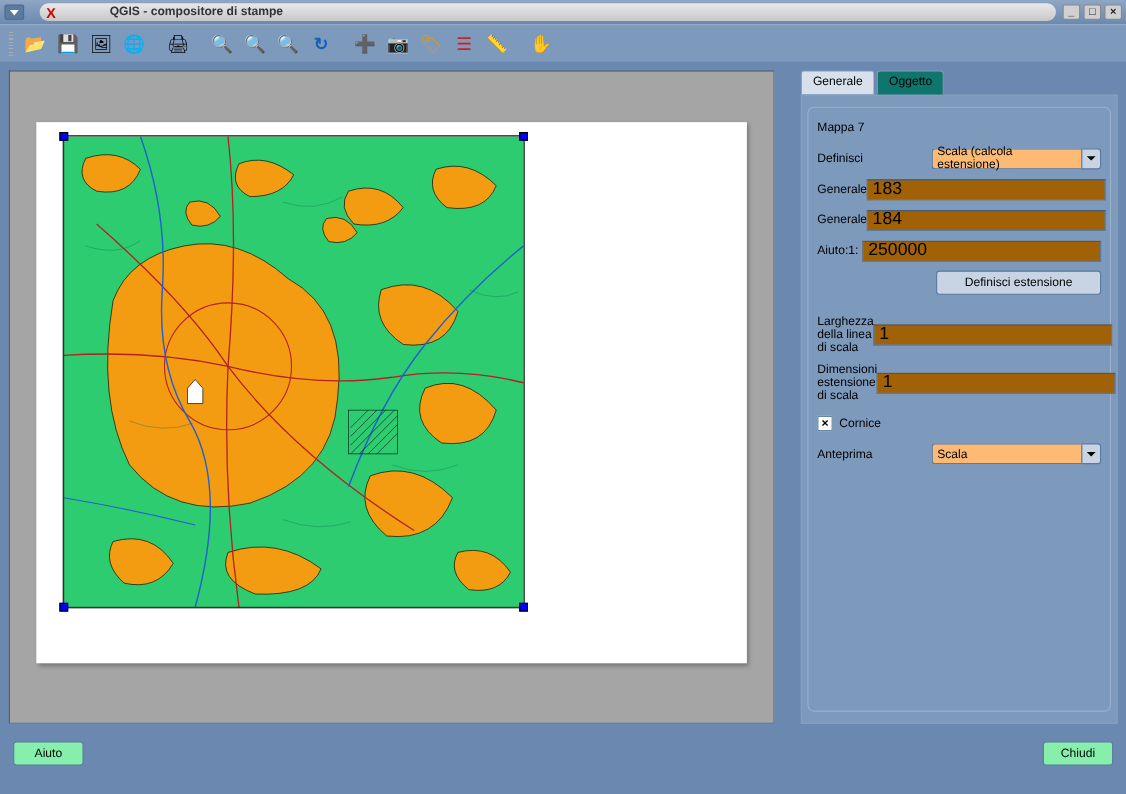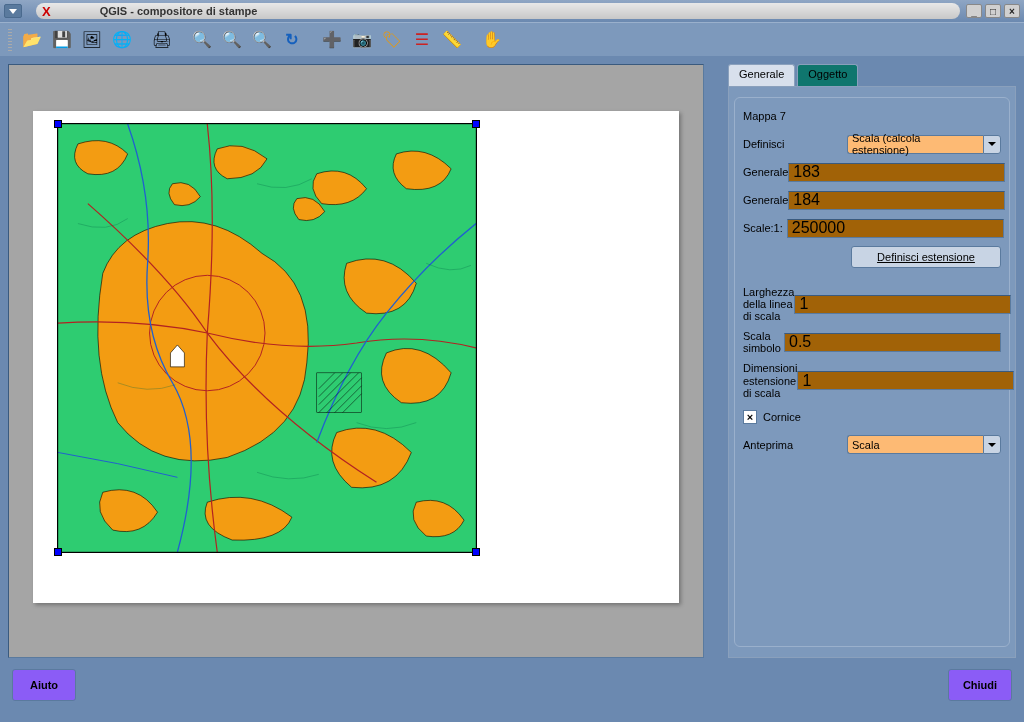--- a/index.html
+++ b/index.html
@@ -40,25 +40,25 @@
 .group-title { color: #000; margin-bottom: 12px; display: block; }
 .form-row { display: flex; align-items: center; margin-bottom: 8px; min-height: 20px; }
 .form-label { width: 104px; color: #000; line-height: 1.1; }
 .form-label.wide { width: 120px; }
 .form-prefix { width: 14px; text-align: right; margin-right: 4px; color: #000; }
 .form-input { flex: 1; height: 19px; background: #a16207; border: 1px solid #5a7a9e; border-top-color: #3a5a7e; padding: 0 4px; font-size: 16px; }
 .form-select { flex: 1; display: flex; height: 19px; }
 .form-select-text { flex: 1; background: #fdba74; border: 1px solid #5a7a9e; border-right: none; padding: 0 4px; display: flex; align-items: center; border-radius: 3px 0 0 3px; }
 .form-select-arrow { width: 18px; background: #c8d4e4; border: 1px solid #5a7a9e; display: flex; align-items: center; justify-content: center; border-radius: 0 3px 3px 0; }
 .form-select-arrow::after { content: ""; border-left: 4px solid transparent; border-right: 4px solid transparent; border-top: 4px solid #000; }
-.btn-wide { width: 150px; height: 22px; background: #c8d4e4; border: 1px solid #5a7a9e; border-radius: 3px; display: flex; align-items: center; justify-content: center; cursor: pointer; margin-left: auto; text-decoration: underline; }
+.btn-wide { width: 150px; height: 22px; background: #c8d4e4; border: 1px solid #5a7a9e; border-radius: 3px; display: flex; align-items: center; justify-content: center; cursor: pointer; margin-left: auto; }
 .checkbox { width: 14px; height: 14px; background: #fff; border: 1px solid #5a7a9e; display: flex; align-items: center; justify-content: center; margin-right: 6px; font-weight: bold; }
 
 .bottom-bar { height: 38px; display: flex; align-items: center; padding: 0 12px; }
-.bottom-btn { width: 64px; height: 32px; background: #8b5cf6; border: 1px solid #5a7a9e; border-radius: 3px; display: flex; align-items: center; justify-content: center; cursor: pointer; font-weight: bold; }
+.bottom-btn { width: 64px; height: 22px; background: #86efac; border: 1px solid #5a7a9e; border-radius: 3px; display: flex; align-items: center; justify-content: center; cursor: pointer; }
 .spacer { flex: 1; }
 </style>
 </head>
 <body>
 
 <div class="window-chrome">
   <div class="window-menu-btn"></div>
   <div class="titlebar">
     <span class="titlebar-x">X</span>
     <span class="titlebar-text">QGIS - compositore di stampe</span>
@@ -205,40 +205,36 @@
           <span class="form-label">Generale</span>
           <input class="form-input" value="183" style="">
         </div>
 
         <div class="form-row">
           <span class="form-label">Generale</span>
           <input class="form-input" value="184" style="">
         </div>
 
         <div class="form-row">
-          <span class="form-label">Scale:</span>
+          <span class="form-label">Aiuto:</span>
           <span class="form-prefix">1:</span>
           <input class="form-input" value="250000" style="">
         </div>
 
         <div class="form-row">
           <div class="btn-wide">Definisci estensione</div>
         </div>
 
         <div style="height:10px"></div>
 
         <div class="form-row">
           <span class="form-label wide">Larghezza della linea di scala</span>
           <input class="form-input" value="1" style="">
         </div>
 
-        <div class="form-row">
-          <span class="form-label wide">Scala simbolo</span>
-          <input class="form-input" value="0.5" style="">
-        </div>
 
         <div class="form-row">
           <span class="form-label wide">Dimensioni estensione di scala</span>
           <input class="form-input" value="1" style="">
         </div>
 
         <div class="form-row">
           <div class="checkbox">×</div>
           <span>Cornice</span>
         </div>

